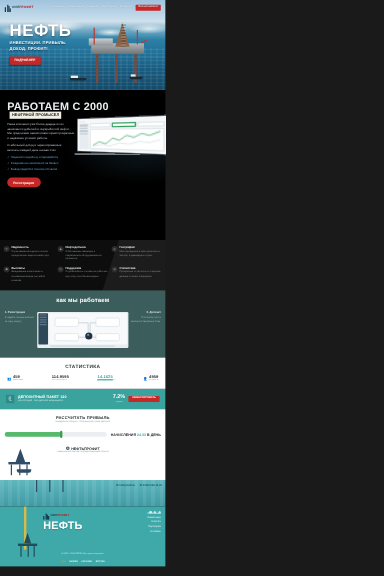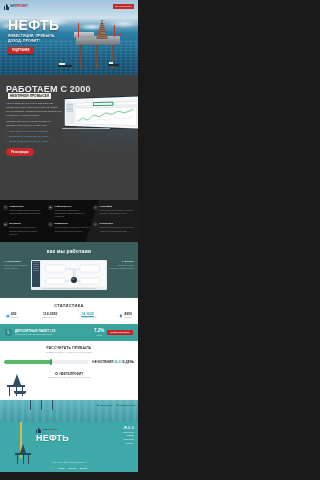--- a/index.html
+++ b/index.html
@@ -72,21 +72,21 @@
   .hero-copy { position:absolute; left:8px; top:18px; z-index:5; }
   .hero-title { font-size:14px; font-weight:bold; letter-spacing:.4px; line-height:1;
     color:#fff; text-shadow:0 1px 2px rgba(0,0,0,.45); }
   .hero-sub { margin-top:2px; font-size:3.4px; font-weight:bold; letter-spacing:.15px;
     color:#f0f6f9; text-shadow:0 .5px 1px rgba(0,0,0,.5); max-width:60px; }
   .btn-red { display:inline-block; margin-top:4px; background:#c62828; color:#fff;
     font-size:2.6px; font-weight:bold; padding:1.8px 4px; border-radius:.8px;
     border:0; cursor:pointer; letter-spacing:.1px; box-shadow:0 .5px 1px rgba(0,0,0,.35); }
 
   
-  .sec2 { position:relative; background:#404040; height:125px; overflow:hidden;
+  .sec2 { position:relative; background:#000000; height:125px; overflow:hidden;
     padding:10px 0 0 0; }
   .sec2:before { content:""; position:absolute; inset:0;
     background:radial-gradient(ellipse 90px 40px at 85% 40%, rgba(60,110,140,.22), rgba(0,0,0,0) 70%); }
   .sec2-title { position:relative; z-index:3; font-size:9px; font-weight:bold;
     letter-spacing:.2px; color:#e9eef0; padding-left:6px; line-height:1; }
   .sec2-hl { position:relative; z-index:4; display:inline-block; margin:-7px 0 0 8px;
     background:#f2efe4; color:#20262a; font-size:3.2px; font-weight:bold;
     padding:1px 2px; letter-spacing:.05px; }
   .sec2-body { position:relative; z-index:3; margin:3px 0 0 6px; width:56px; }
   .sec2-body p { font-size:2.5px; color:#b9c0c4; line-height:1.6; margin-bottom:2px; }

